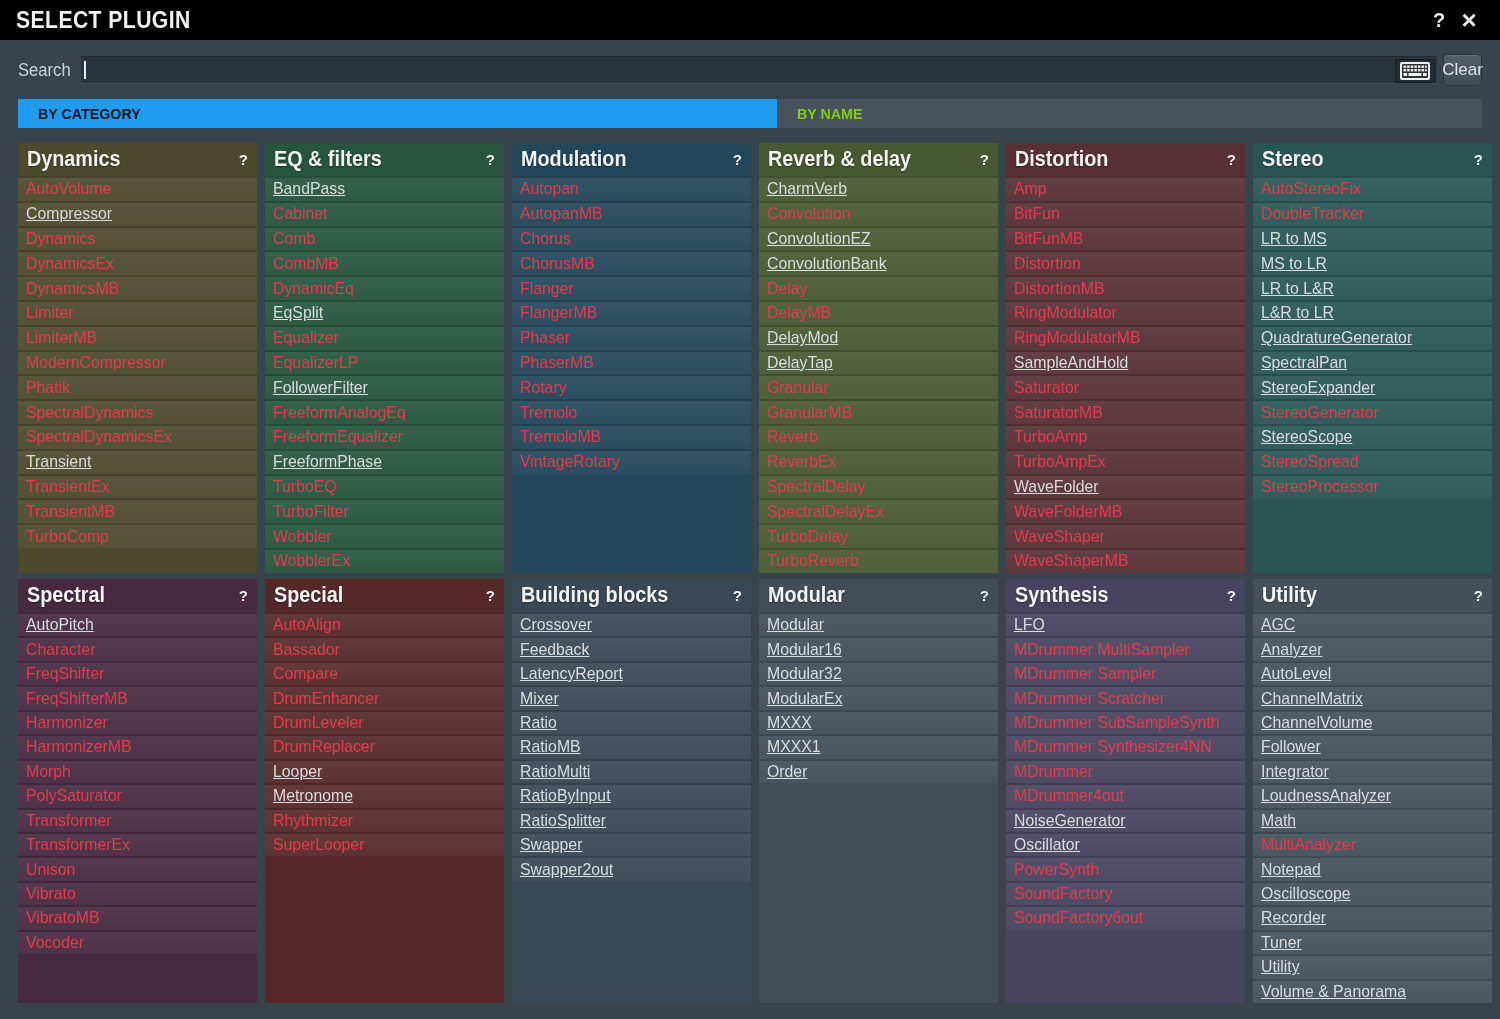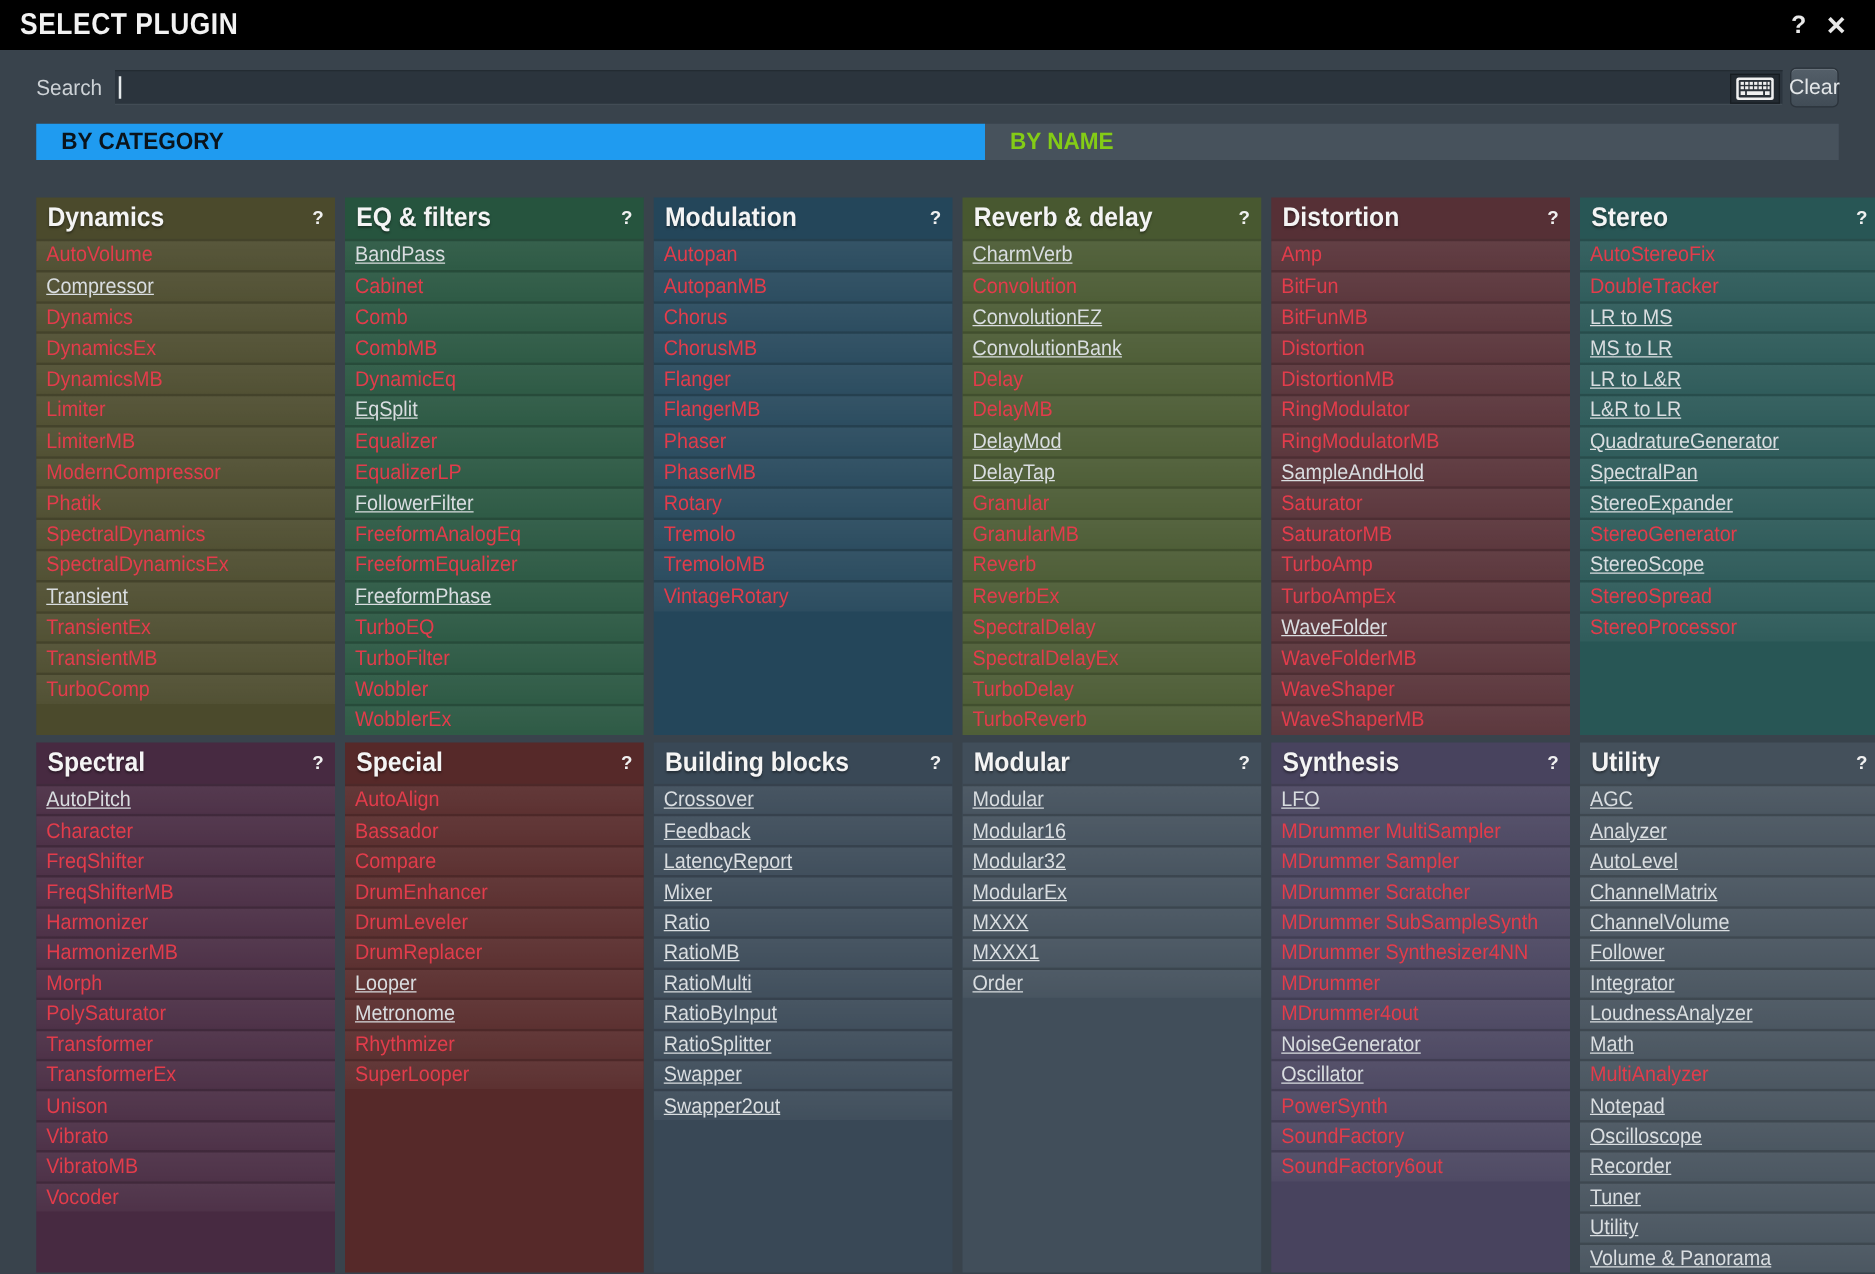--- a/index.html
+++ b/index.html
@@ -21,21 +21,21 @@
     letter-spacing: .5px; transform: scaleX(.88); transform-origin: left center;
     white-space: nowrap; flex: 1;
   }
   .tb-btn {
     color: #e9e9e9; font-weight: bold; font-size: 20px;
     width: 30px; height: 30px; display:flex; align-items:center; justify-content:center;
     cursor: pointer;
   }
   .tb-btn.close { font-size: 26px; }
   
-  .content { padding: 0 29px; }
+  .content { padding: 0 18px; }
   .search-row {
     margin-top: 15px; height: 30px;
     display: flex; align-items: center;
   }
   .search-label {
     color: #cdd2d6; font-size: 17.5px; margin-right: 8px;
     transform: scaleX(.95); transform-origin: left center;
   }
   .search-field {
     flex: 1; height: 28px; background: #2b343d;
@@ -55,28 +55,28 @@
     border: 1px solid #2b333b; border-radius: 5px;
     color: #e3e6e8; font-size: 17px;
     display: flex; align-items: center; justify-content: center;
     box-shadow: inset 0 1px 0 rgba(255,255,255,.12);
     cursor: pointer;
   }
   
   .tabs { margin-top: 14px; height: 29px; display: flex; }
   .tab {
     display: flex; align-items: center; padding-left: 20px;
-    font-size: 19px; font-weight: bold; cursor: pointer; white-space: nowrap;
+    font-size: 15px; font-weight: bold; cursor: pointer; white-space: nowrap;
   }
   .tab span { transform: scaleX(.95); transform-origin: left center; }
   .tab.active { width: 759px; background: #1f9bf0; color: #0a141c; }
   .tab.inactive { flex: 1; background: #47525c; color: #84cc16; }
   
   .grid {
-    margin-top: 30px;
+    margin-top: 15px;
     display: grid;
     grid-template-columns: repeat(6, 239px);
     grid-template-rows: 430px 424px;
     column-gap: 8px; row-gap: 6px;
   }
   .col { background: var(--base); overflow: hidden; }
   .hdr {
     height: 33px; display: flex; align-items: center;
     padding: 0 9px;
   }

